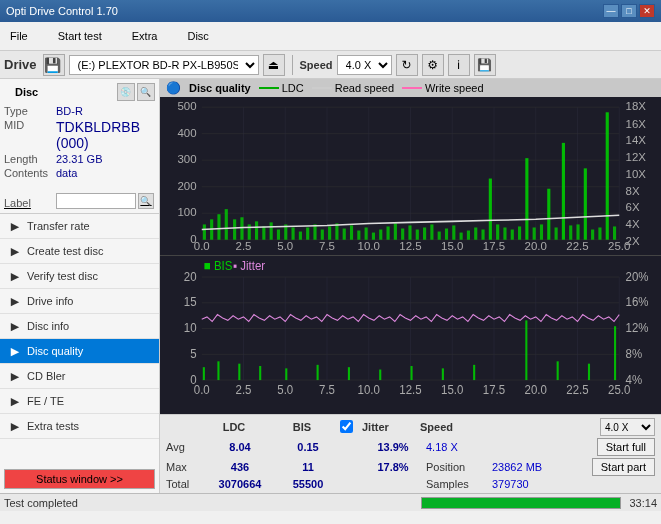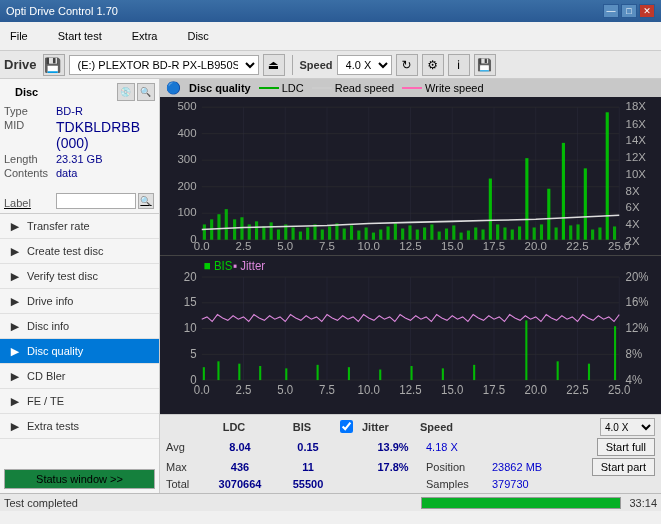--- a/index.html
+++ b/index.html
@@ -157,21 +157,21 @@
     .nav-item-icon {
       width: 14px; height: 14px;
       margin-right: 5px;
       display: flex; align-items: center; justify-content: center;
       font-size: 11px;
     }
     .nav-item-label { font-size: 11px; }
 
     
     .status-window-btn {
-      background: #15803d;
+      background: #ef4444;
       border: 1px solid #aaa;
       padding: 3px 8px;
       margin: 4px;
       cursor: pointer;
       font-size: 11px;
       text-align: center;
     }
 
     
     .content-area {

